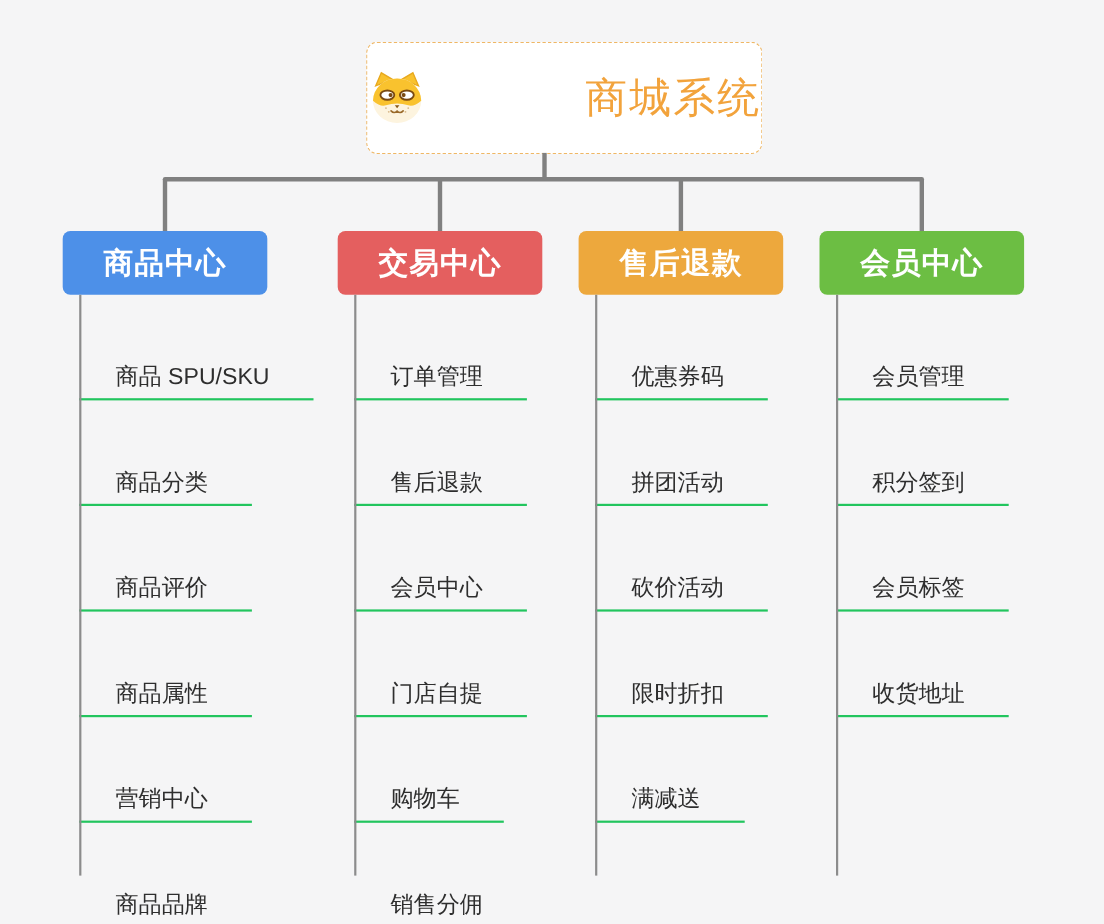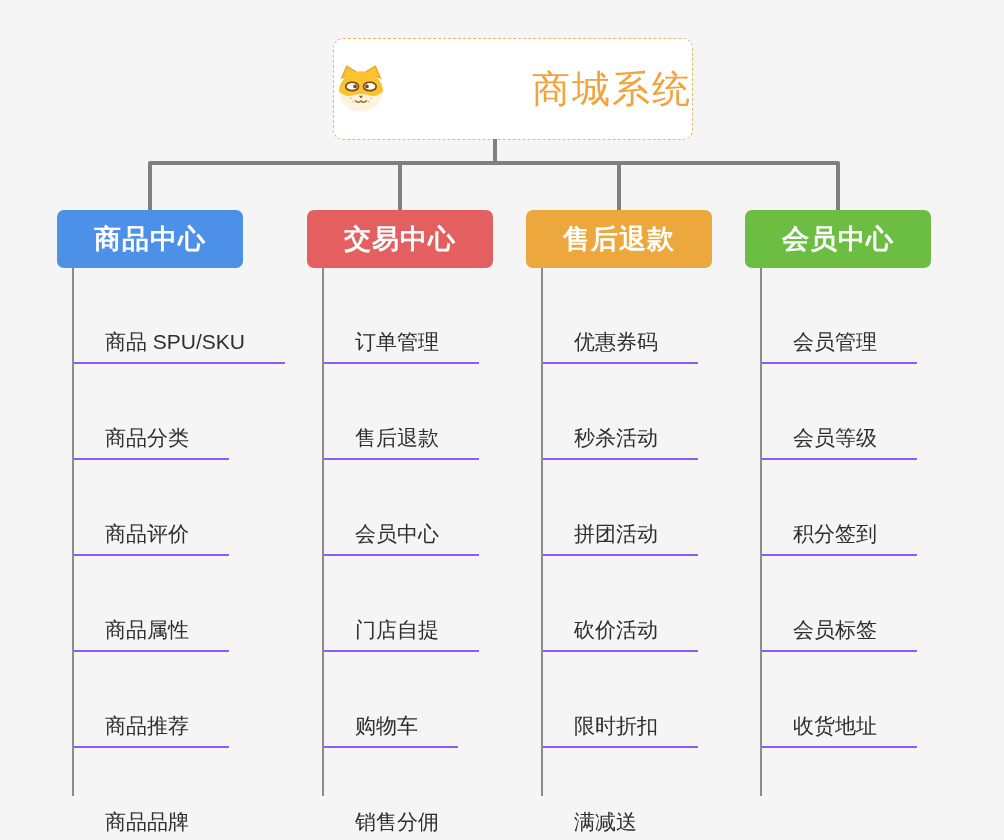--- a/index.html
+++ b/index.html
@@ -58,21 +58,21 @@
     left:15px;top:58px;
     width:2px;height:528px;
     background:#8c8c8c;
   }
   .items{margin-left:15px;}
   .leaf{
     height:88px;
     display:flex;align-items:flex-end;
     width:fit-content;
     padding:0 40px 6px 33px;
-    border-bottom:2px solid #8b5cf6;
+    border-bottom:2px solid #22c55e;
     font-size:21px;color:#2e2e2e;
     white-space:nowrap;
     box-sizing:content-box;
   }
 </style>
 </head>
 <body>
 
 <div class="canvas">
 
@@ -104,21 +104,21 @@
   <div class="line drop drop-4"></div>
 
   <div class="column col-1">
     <div class="branch-node" style="background: rgb(77, 144, 232);">商品中心</div>
     <div class="vline"></div>
     <div class="items">
       <div class="leaf">商品 SPU/SKU</div>
       <div class="leaf">商品分类</div>
       <div class="leaf">商品评价</div>
       <div class="leaf">商品属性</div>
-      <div class="leaf">商品推荐</div>
+      <div class="leaf">营销中心</div>
       <div class="leaf">商品品牌</div>
     </div>
   </div>
 
   <div class="column col-2">
     <div class="branch-node" style="background: rgb(228, 95, 95);">交易中心</div>
     <div class="vline"></div>
     <div class="items">
       <div class="leaf">订单管理</div>
       <div class="leaf">售后退款</div>
@@ -127,33 +127,31 @@
       <div class="leaf">购物车</div>
       <div class="leaf">销售分佣</div>
     </div>
   </div>
 
   <div class="column col-3">
     <div class="branch-node" style="background: rgb(237, 168, 61);">售后退款</div>
     <div class="vline"></div>
     <div class="items">
       <div class="leaf">优惠券码</div>
-      <div class="leaf">秒杀活动</div>
       <div class="leaf">拼团活动</div>
       <div class="leaf">砍价活动</div>
       <div class="leaf">限时折扣</div>
       <div class="leaf">满减送</div>
     </div>
   </div>
 
   <div class="column col-4">
     <div class="branch-node" style="background: rgb(108, 190, 67);">会员中心</div>
     <div class="vline"></div>
     <div class="items">
       <div class="leaf">会员管理</div>
-      <div class="leaf">会员等级</div>
       <div class="leaf">积分签到</div>
       <div class="leaf">会员标签</div>
       <div class="leaf">收货地址</div>
     </div>
   </div>
 
 </div>
 
 </body></html>

